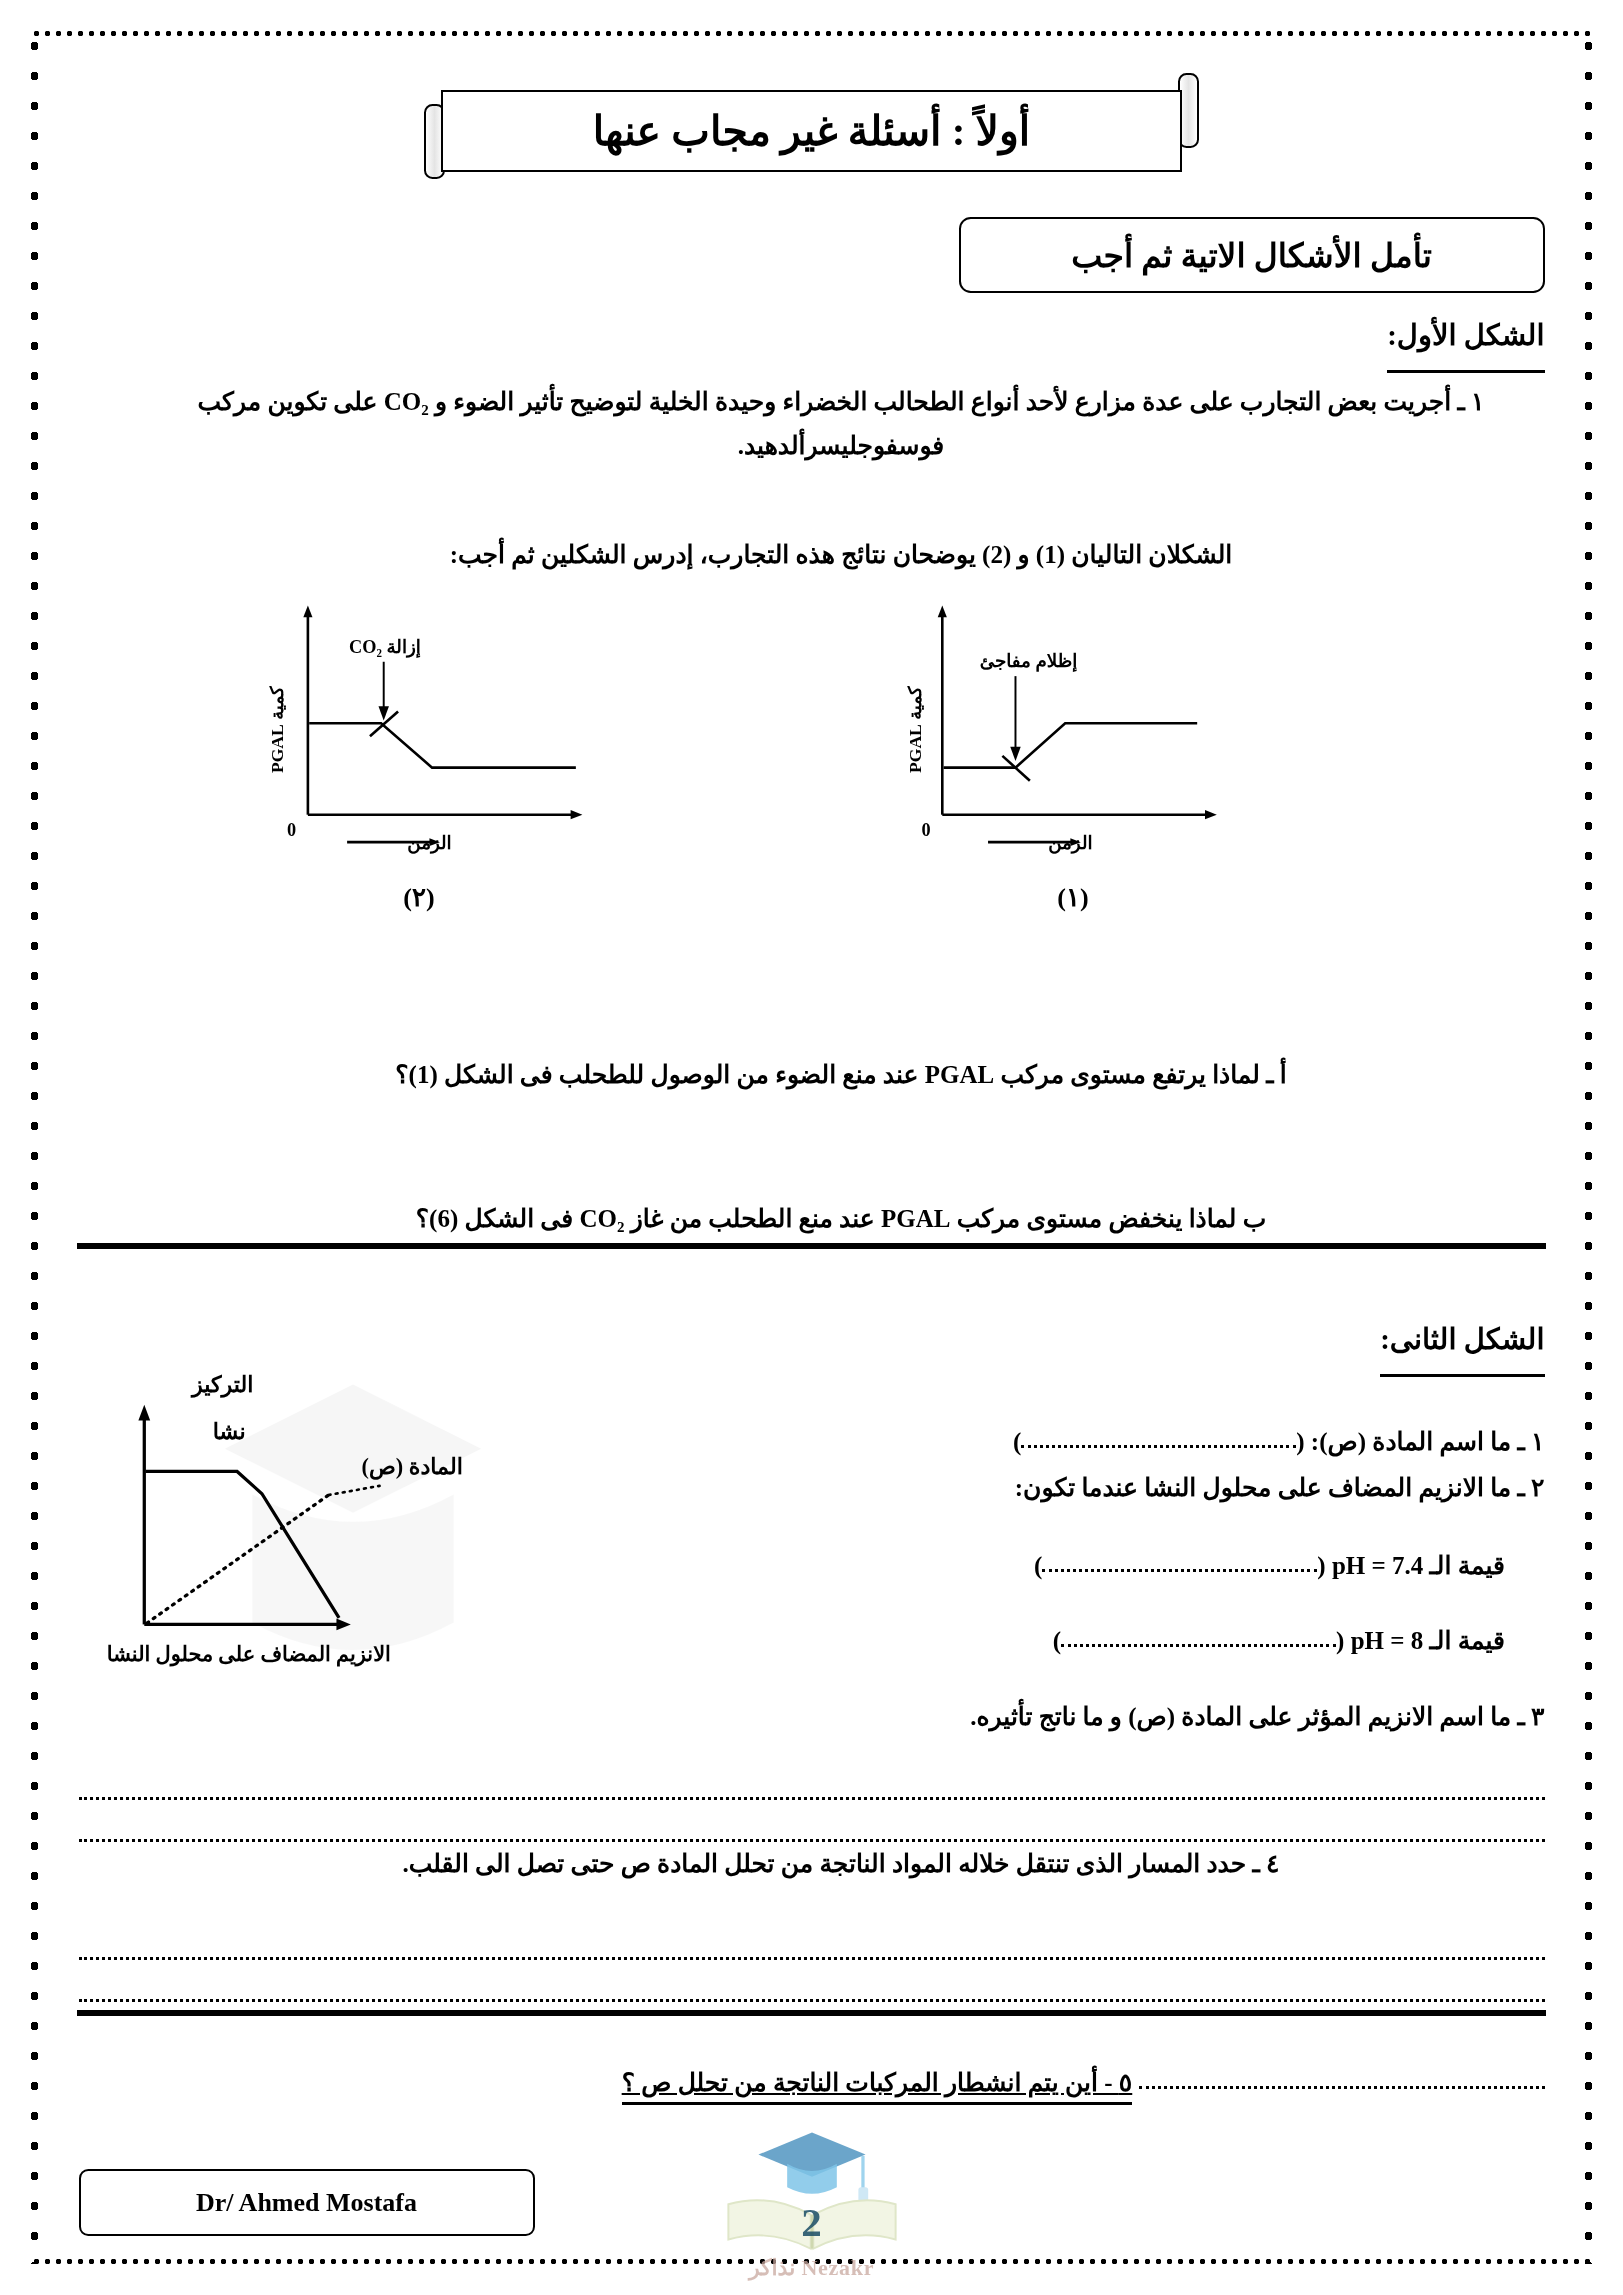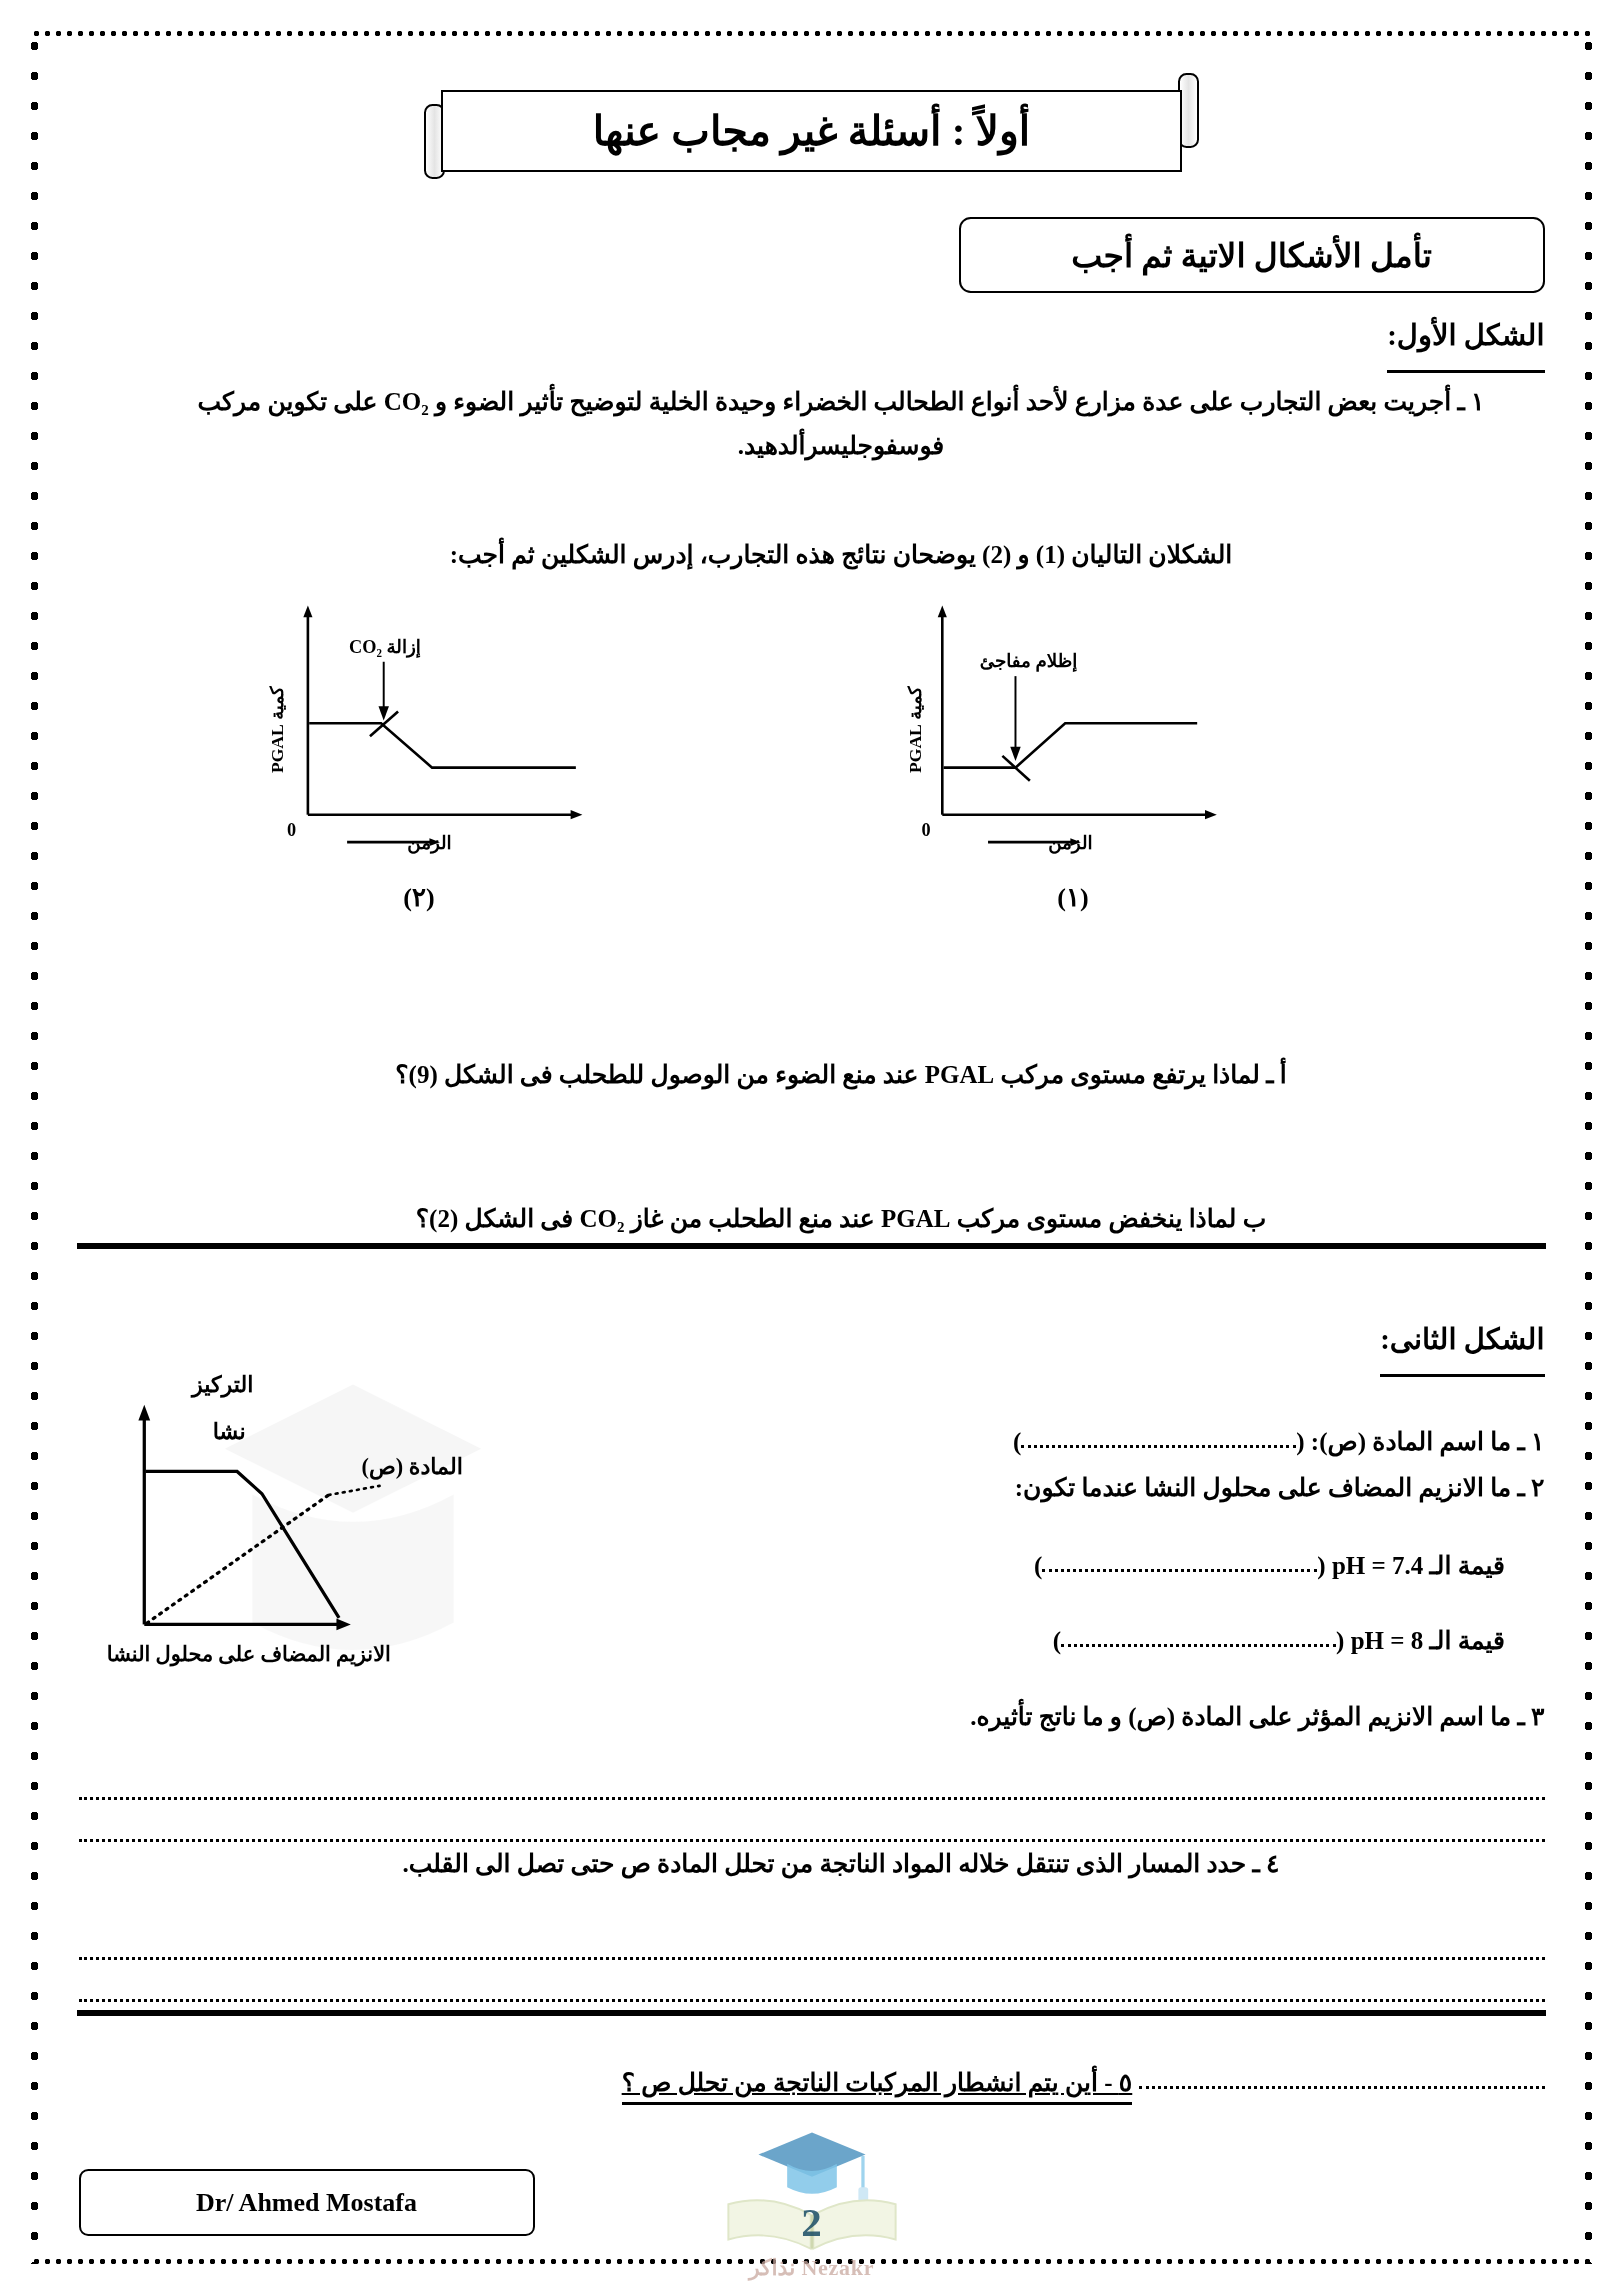--- a/index.html
+++ b/index.html
@@ -245,23 +245,23 @@
       <text x="48" y="200" font-family="Liberation Serif, serif" font-size="27" font-weight="bold" text-anchor="middle" transform="rotate(-90 48 200)">كمية PGAL</text>
       <text x="62" y="362" font-family="Liberation Serif, serif" font-size="28" font-weight="bold">0</text>
       <line x1="150" y1="372" x2="280" y2="372" stroke="#000" stroke-width="4"></line>
       <polygon points="292,372 276,366 276,378" fill="#000"></polygon>
       <text x="310" y="382" font-family="Liberation Serif, serif" font-size="28" font-weight="bold">الزمن</text>
       <text x="212" y="104" font-family="Liberation Serif, serif" font-size="28" font-weight="bold" text-anchor="middle">إظلام مفاجئ</text>
     </svg>
     <div class="graph-caption">(١)</div>
   </div>
 
-  <div class="q-line" id="qa-line">أ ـ لماذا يرتفع مستوى مركب PGAL عند منع الضوء من الوصول للطحلب فى الشكل (9)؟</div>
-
-  <div class="q-line" id="qb-line">ب لماذا ينخفض مستوى مركب PGAL عند منع الطحلب من غاز CO₂ فى الشكل (2)؟</div>
+  <div class="q-line" id="qa-line">أ ـ لماذا يرتفع مستوى مركب PGAL عند منع الضوء من الوصول للطحلب فى الشكل (1)؟</div>
+
+  <div class="q-line" id="qb-line">ب لماذا ينخفض مستوى مركب PGAL عند منع الطحلب من غاز CO₂ فى الشكل (6)؟</div>
 
   <div class="divider" id="main-divider"></div>
 
   <div class="fig-heading" id="fig2-heading">الشكل الثانى:</div>
 
   <svg class="watermark" viewBox="0 0 200 200">
     <path d="M100 20 L170 55 L100 90 L30 55 Z" fill="#888"></path>
     <path d="M45 80 Q100 110 155 80 L155 150 Q100 180 45 150 Z" fill="#999"></path>
   </svg>
 

